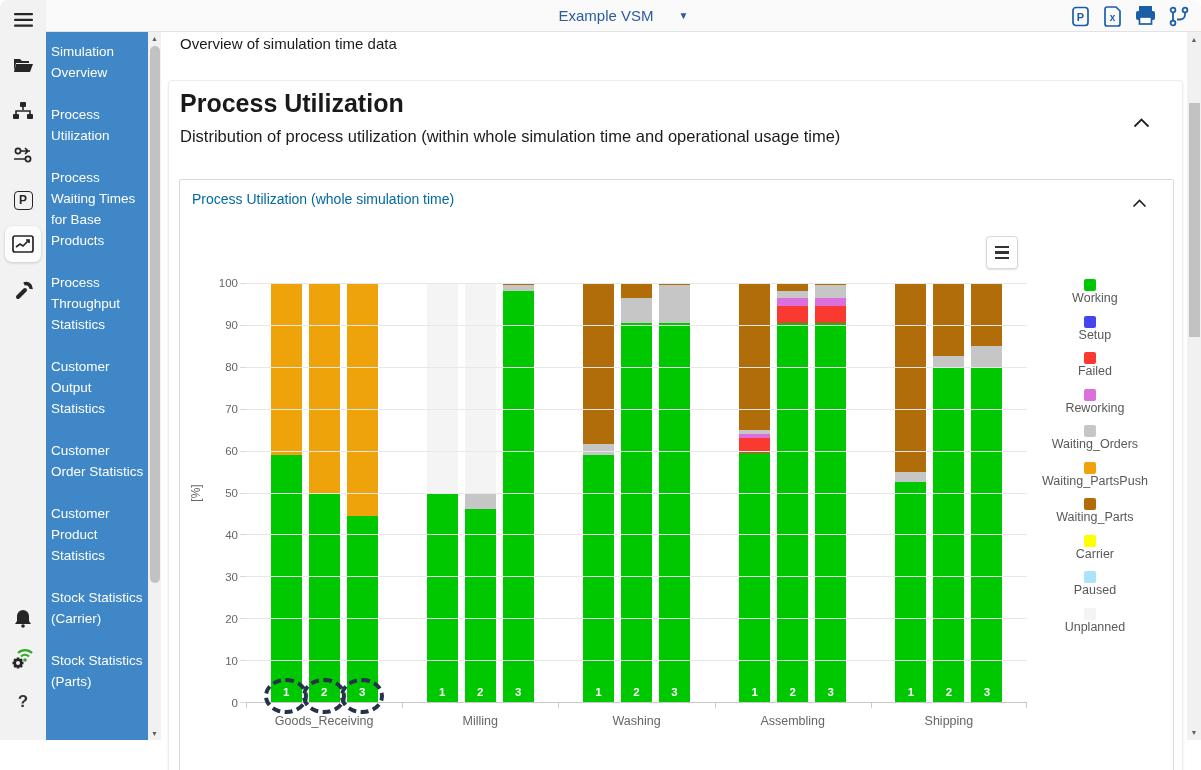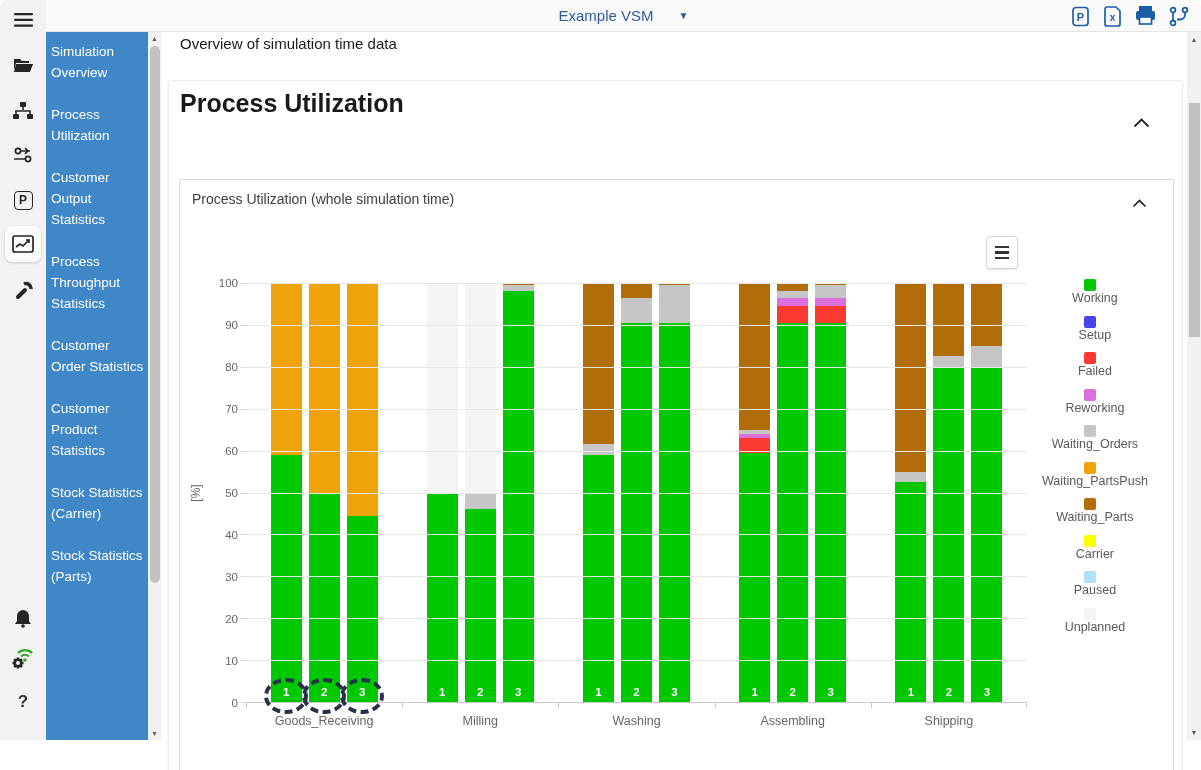--- a/index.html
+++ b/index.html
@@ -53,21 +53,21 @@
   .overview-note { position:absolute; left:19px; top:3px; font-size:15px; color:#1b1b1b; }
 
   
   .card { position:absolute; left:7px; top:48px; width:1015px; height:900px; background:#fff;
           border:1px solid #ececec; border-radius:4px; box-shadow:0 1px 3px rgba(0,0,0,.07); }
   .card-title { position:absolute; left:11px; top:8px; font-size:25px; font-weight:600; color:#1a1a1a; }
   .card-subtitle { position:absolute; left:11px; top:46px; font-size:16.5px; color:#1c1c1c; }
   .collapse-chevron { position:absolute; cursor:pointer; }
   .card > .collapse-chevron { right:32px; top:33px; }
   .panel { position:absolute; left:10px; top:98px; width:995px; height:790px; border:1px solid #dadada; border-radius:2px; background:#fff; }
-  .panel-title { position:absolute; left:12px; top:11px; font-size:14px; color:#404040; }
+  .panel-title { position:absolute; left:12px; top:11px; font-size:14px; color:#0369a1; }
   .panel > .collapse-chevron { right:26px; top:14px; }
 
   
   .chart-canvas { position:absolute; left:0; top:50px; width:993px; height:530px; }
   .chart-menu-btn { position:absolute; left:806px; top:6px; width:32px; height:33px; background:#fff; border:1px solid #d8d8d8;
                     border-radius:4px; box-shadow:0 1px 2px rgba(0,0,0,.12); display:flex; flex-direction:column;
                     align-items:center; justify-content:center; gap:3px; cursor:pointer; }
   .chart-menu-btn i { display:block; width:14px; height:2.2px; background:#333; }
 
   .legend { position:absolute; left:862px; top:49px; list-style:none; }
@@ -212,22 +212,23 @@
               </svg>
           </span>
         </div>
       </div>
 
       <div class="body-row">
 
         <nav class="sidebar" style="background: rgb(63, 135, 198);">
             <div class="nav-item">Simulation Overview</div>
             <div class="nav-item">Process Utilization</div>
+            <div class="nav-item">Process Waiting Times for Base Products</div>
+            <div class="nav-item">Process Throughput Statistics</div>
             <div class="nav-item">Customer Output Statistics</div>
-            <div class="nav-item">Process Throughput Statistics</div>
             <div class="nav-item">Customer Order Statistics</div>
             <div class="nav-item">Customer Product Statistics</div>
             <div class="nav-item">Stock Statistics (Carrier)</div>
             <div class="nav-item">Stock Statistics (Parts)</div>
           </nav>
 
         <div class="vscroll">
           <span class="arrow" style="top:3px">▲</span>
           <span class="thumb" style="top:14px; height:537px"></span>
           <span class="arrow" style="bottom:3px">▼</span>
@@ -237,20 +238,21 @@
           <div class="main-scrollbar">
             <span class="arrow" style="top:4px">▲</span>
             <span class="thumb" style="top:71px; height:234px"></span>
             <span class="arrow" style="bottom:4px">▼</span>
           </div>
 
           <div class="overview-note">Overview of simulation time data</div>
 
           <div class="card">
             <h1 class="card-title">Process Utilization</h1>
+            <div class="card-subtitle">Distribution of process utilization (within whole simulation time and operational usage time)</div>
             <span class="collapse-chevron">
               <svg width="17" height="10" viewBox="0 0 17 10" fill="none">
                   <polyline points="1.5,8.5 8.5,1.5 15.5,8.5" stroke="#222" stroke-width="1.8"></polyline>
                 </svg>
             </span>
 
             <div class="panel">
               <div class="panel-title">Process Utilization (whole simulation time)</div>
               <span class="collapse-chevron">
                 <svg width="15" height="9" viewBox="0 0 15 9" fill="none">

